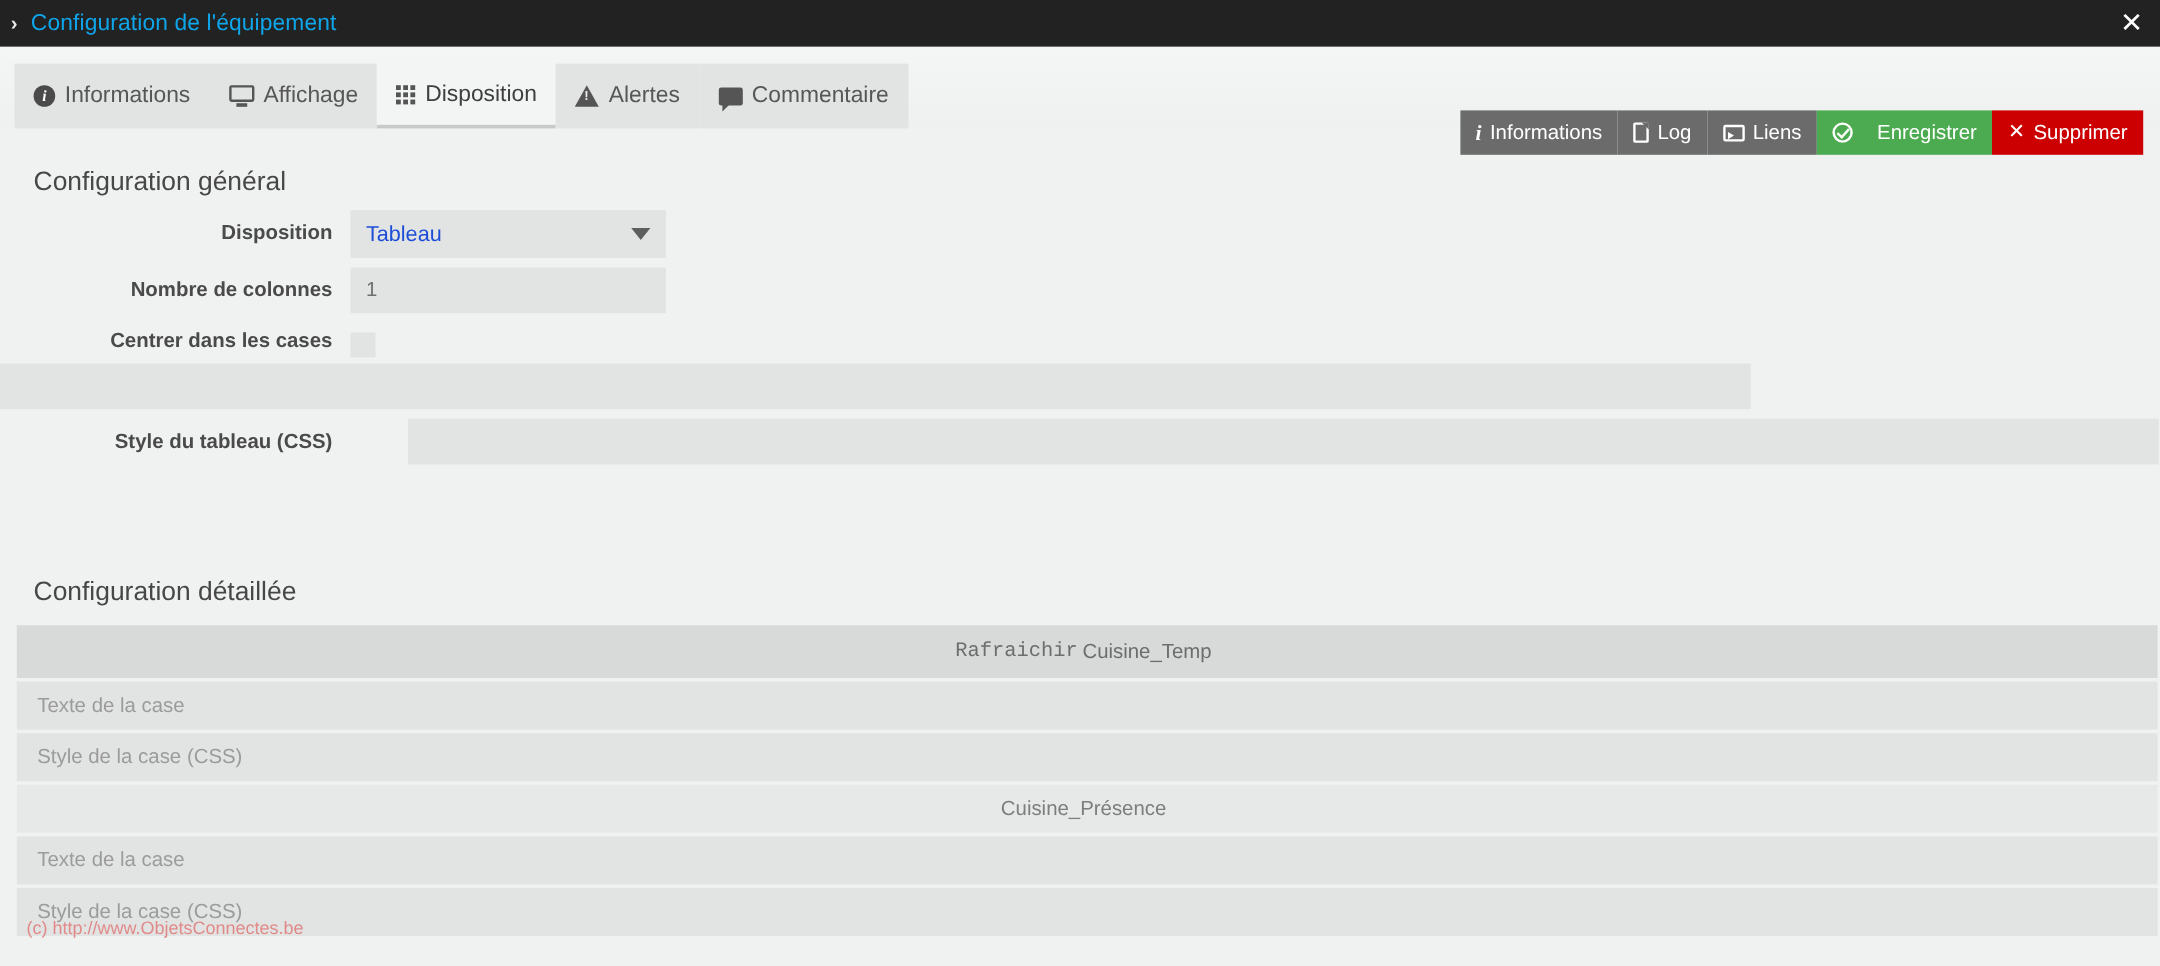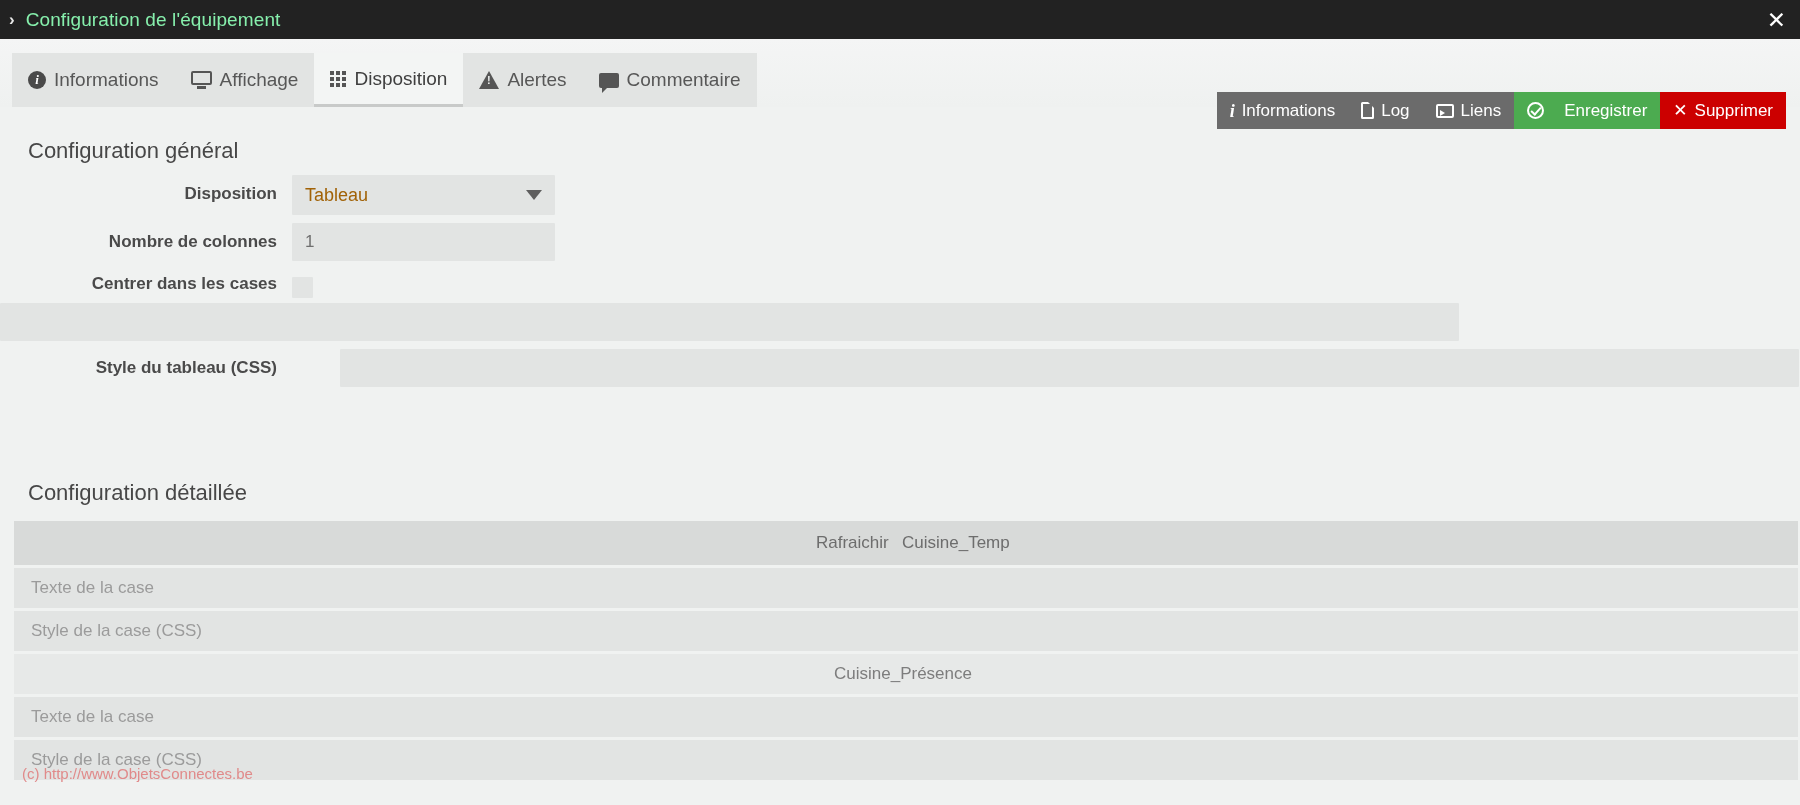--- a/index.html
+++ b/index.html
@@ -16,21 +16,21 @@
   .titlebar {
     position: absolute; top: 0; left: 0; width: 1800px; height: 39px;
     background: #222222;
     display: flex; align-items: center;
   }
   .titlebar .chev {
     color: #e8e8e8; font-size: 17px; font-weight: bold;
     margin-left: 9px; margin-right: 11px; line-height: 1;
   }
   .titlebar .ttl {
-    color: #86efac; font-size: 19px; letter-spacing: .1px;
+    color: #0ea5e9; font-size: 19px; letter-spacing: .1px;
   }
   .titlebar .closex {
     position: absolute; right: 14px; top: 50%; transform: translateY(-50%);
     color: #ffffff; font-size: 23px; font-weight: bold; line-height: 1;
     cursor: pointer; font-family: "DejaVu Sans", sans-serif;
   }
 
   
   .tabstrip {
     position: absolute; top: 39px; left: 0; width: 1800px; height: 68px;
@@ -141,21 +141,21 @@
     border-radius: 1px;
   }
   .inp.w-short { width: 263px; }
   .inp.w-wide  { width: 1459px; }
   .sel {
     position: relative; width: 263px; height: 40px; background: #e2e4e3;
     border-radius: 1px; cursor: pointer;
   }
   .sel .val {
     position: absolute; left: 13px; top: 50%; transform: translateY(-50%);
-    font-size: 18px; color: #a16207;
+    font-size: 18px; color: #1d4ed8;
   }
   .sel .caret {
     position: absolute; right: 13px; top: 50%; transform: translateY(-50%);
     width: 0; height: 0;
     border-left: 8px solid transparent; border-right: 8px solid transparent;
     border-top: 10px solid #5e5e5e;
   }
   .chk {
     width: 21px; height: 21px; background: #e2e4e3;
     border: none; margin-top: 8px; cursor: pointer; border-radius: 1px;
@@ -330,21 +330,21 @@
       </div>
     </div>
 
   </div>
 
   <h2 class="section-title" style="left:28px; top:480px; margin:0;">Configuration détaillée</h2>
 
   <div class="detail" style="top:521px;">
 
     <div class="dt-head">
-      <span class="col-head" style="left:802px;">Rafraichir</span>
+      <span class="col-head" style="left:782px;font-family:Liberation Mono, monospace;">Rafraichir</span>
       <span class="col-head" style="left:888px;">Cuisine_Temp</span>
     </div>
 
     <div class="dt-row">
       <span class="cellph">Texte de la case</span>
     </div>
 
     <div class="dt-row">
       <span class="cellph">Style de la case (CSS)</span>
     </div>

